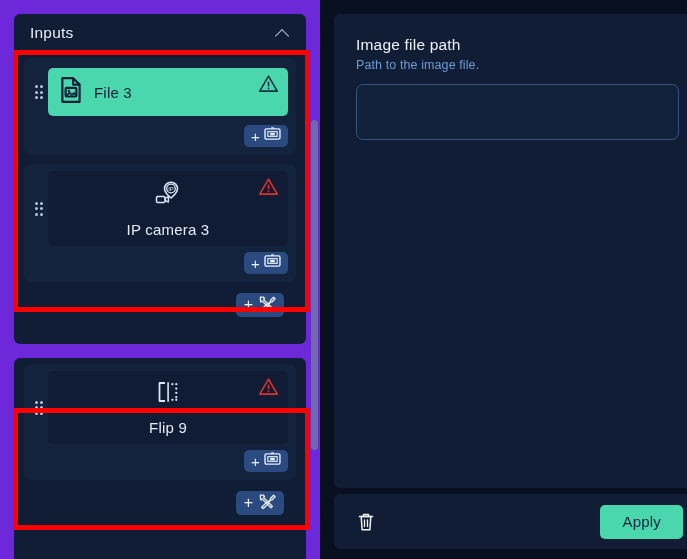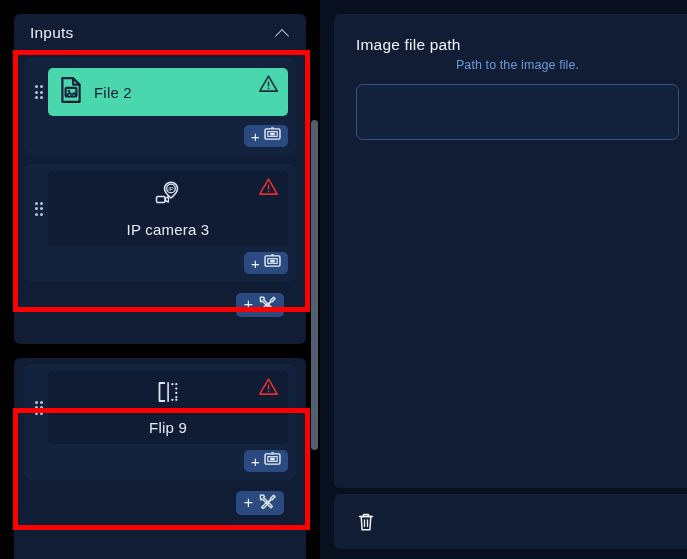--- a/index.html
+++ b/index.html
@@ -8,21 +8,21 @@
     background:#080f1f;
     font-family:"Liberation Sans", sans-serif;
     overflow:hidden;
     position:relative;
   }
   .root{position:absolute;inset:0;display:flex;}
 
   
   .left-col{
     position:absolute;left:0;top:0;width:320px;height:559px;
-    background:#000000;
+    background:#6d28d9;
     padding:14px 0 16px 14px;
     box-sizing:border-box;
   }
   .panel{
     position:relative;
     width:292px;
     background:#101d35;
     border-radius:6px;
     box-sizing:border-box;
   }
@@ -108,21 +108,21 @@
   
   .right-col{
     position:absolute;left:320px;top:0;width:367px;height:407px;
     background:#080f1f;box-sizing:border-box;padding:14px 0 0 14px;
   }
   .prop-panel{
     position:relative;width:367px;height:474px;background:#101d35;
     border-radius:6px;box-sizing:border-box;padding:22px 22px 0 22px;
   }
   .prop-title{color:#eef3fa;font-size:15.5px;margin:0 0 4px 0;letter-spacing:.2px;}
-  .prop-sub{color:#6d9bd6;font-size:12.5px;margin:0 0 12px 0;letter-spacing:.1px;text-align:center;}
+  .prop-sub{color:#6d9bd6;font-size:12.5px;margin:0 0 12px 0;letter-spacing:.1px;}
   .prop-input{
     width:100%;height:56px;background:#132banother;
     background:#122murky;
     background:#12213c;
     border:1px solid #35537f;border-radius:7px;box-sizing:border-box;
     color:#dce6f5;font-family:"Liberation Sans",sans-serif;font-size:14px;
     padding:8px 10px;outline:none;resize:none;
   }
   .prop-footer{
     position:absolute;left:14px;top:494px;width:367px;height:55px;
@@ -170,21 +170,21 @@
             <div class="node-main selected">
               <span>
                 <svg width="26" height="28" viewBox="0 0 24 26" fill="none">
                   <path d="M4 2h10l6 6v16H4z" stroke="#122038" stroke-width="2" stroke-linejoin="round"></path>
                   <path d="M14 2v6h6" stroke="#122038" stroke-width="2" stroke-linejoin="round"></path>
                   <rect x="7" y="11" width="10" height="8" rx="1" stroke="#122038" stroke-width="2"></rect>
                   <circle cx="10" cy="13.8" r="1.1" fill="#122038"></circle>
                   <path d="M7.6 18.4l3-3 2.2 2.2 2-1.8 2.3 2.6" stroke="#122038" stroke-width="1.6" stroke-linejoin="round" fill="none"></path>
                 </svg>
               </span>
-              <span class="node-label">File 2</span>
+              <span class="node-label">File 3</span>
               <span class="warn">
                 <svg width="21" height="19" viewBox="0 0 22 20">
                   <path d="M11 2.2L20.2 18H1.8z" fill="none" stroke="#17313f" stroke-width="1.7" stroke-linejoin="round"></path>
                   <rect x="10.2" y="8" width="1.6" height="5" fill="#17313f"></rect>
                   <rect x="10.2" y="14.3" width="1.6" height="1.7" fill="#17313f"></rect>
                 </svg>
               </span>
             </div>
           </div>
           <div class="node-foot">
@@ -340,18 +340,19 @@
 
     <div class="prop-footer">
       <span class="trash">
         <svg width="20" height="22" viewBox="0 0 20 22">
           <path d="M3.5 5.5h13" stroke="#f0f3f8" stroke-width="1.6" stroke-linecap="round"></path>
           <path d="M7.6 5.5V3.6h4.8v1.9" fill="none" stroke="#f0f3f8" stroke-width="1.5" stroke-linejoin="round"></path>
           <path d="M5.2 5.5l.9 13.2h7.8l.9-13.2z" fill="none" stroke="#f0f3f8" stroke-width="1.5" stroke-linejoin="round"></path>
           <path d="M8.5 8.8v6.8M11.5 8.8v6.8" stroke="#f0f3f8" stroke-width="1.3" stroke-linecap="round"></path>
         </svg>
       </span>
+      <button class="apply">Apply</button>
     </div>
   </div>
 
   <div class="redbox" id="redbox-inputs"></div>
   <div class="redbox" id="redbox-processes"></div>
 </div>
 
 </body></html>

